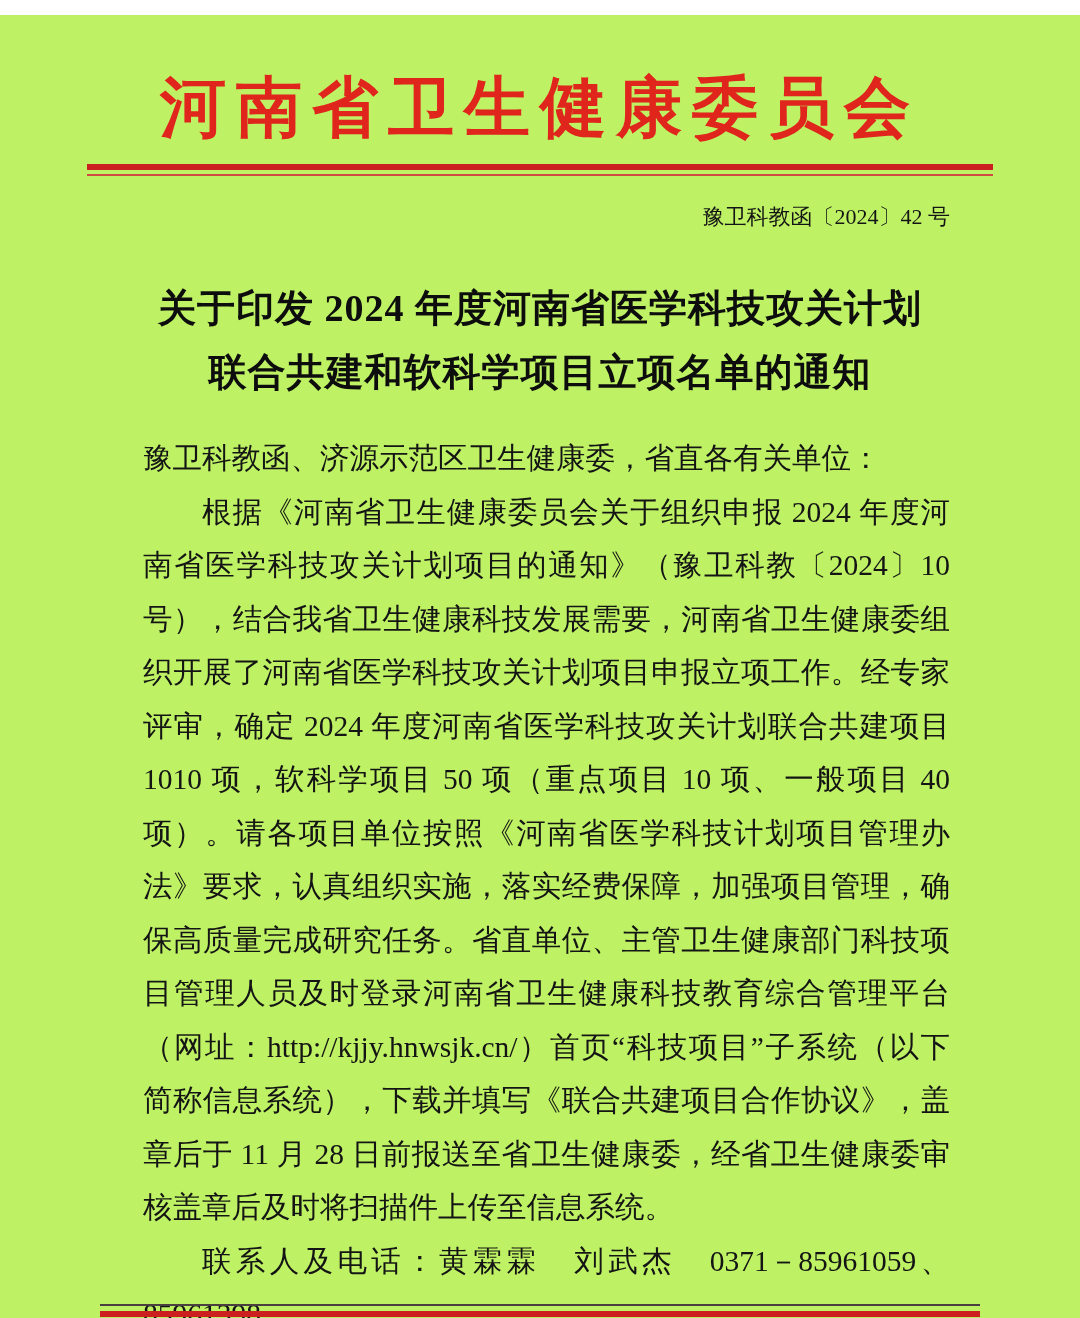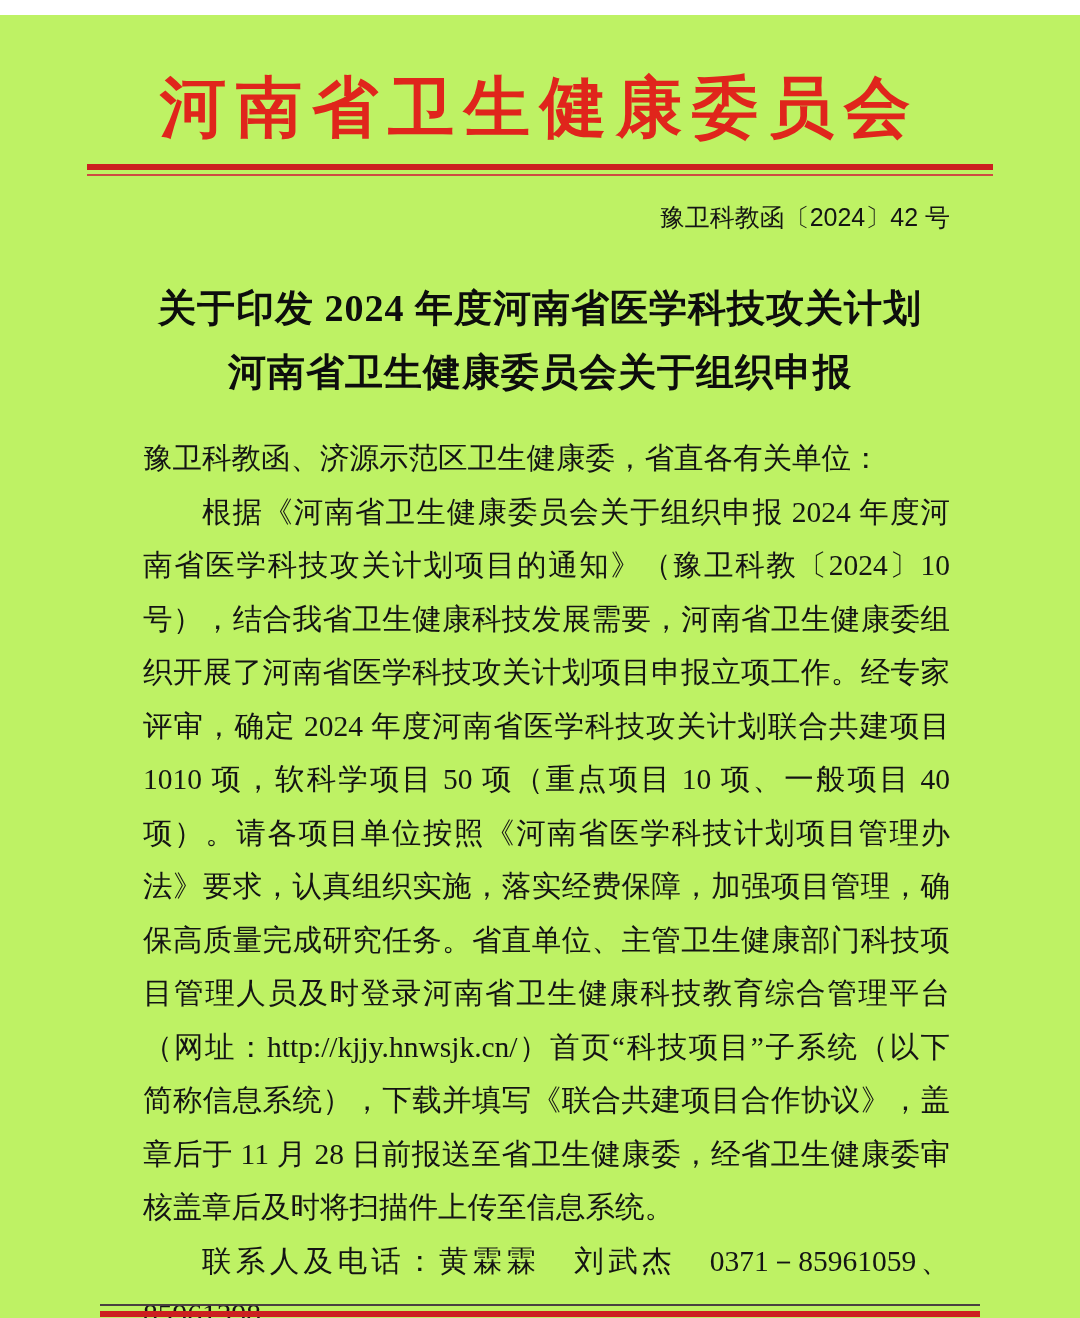--- a/index.html
+++ b/index.html
@@ -24,24 +24,24 @@
     line-height: 86px;
     white-space: nowrap;
   }
   .header-rule { width: 906px; margin: 13px auto 0 auto; }
   .header-rule .rule-thick { height: 6px; background: #cc2020; }
   .header-rule .rule-thin  { height: 2px; background: #cf4a42; margin-top: 4px; }
   .doc-number {
     margin-top: 22px;
     padding-right: 130px;
     text-align: right;
-    font-size: 25px;
+    font-size: 22px;
     line-height: 38px;
     color: #141414;
-    font-family: Liberation Sans, sans-serif;
+    font-family: Liberation Serif, serif;
   }
   .notice-title {
     margin-top: 40px;
     text-align: center;
     font-size: 38px;
     font-weight: 700;
     line-height: 64px;
     letter-spacing: 1px;
     color: #0d0d0d;
   }
@@ -73,21 +73,21 @@
 
   <div class="header-rule">
     <div class="rule-thick"></div>
     <div class="rule-thin"></div>
   </div>
 
   <div class="doc-number">豫卫科教函〔2024〕42 号</div>
 
   <div class="notice-title">
     <div>关于印发 2024 年度河南省医学科技攻关计划</div>
-    <div>河南省卫生健康委员会关于组织申报</div>
+    <div>联合共建和软科学项目立项名单的通知</div>
   </div>
 
   <div class="body-block">
     <p>豫卫科教函、济源示范区卫生健康委，省直各有关单位：</p>
     <p class="indent">根据《河南省卫生健康委员会关于组织申报 2024 年度河南省医学科技攻关计划项目的通知》（豫卫科教〔2024〕10 号），结合我省卫生健康科技发展需要，河南省卫生健康委组织开展了河南省医学科技攻关计划项目申报立项工作。经专家评审，确定 2024 年度河南省医学科技攻关计划联合共建项目 1010 项，软科学项目 50 项（重点项目 10 项、一般项目 40 项）。请各项目单位按照《河南省医学科技计划项目管理办法》要求，认真组织实施，落实经费保障，加强项目管理，确保高质量完成研究任务。省直单位、主管卫生健康部门科技项目管理人员及时登录河南省卫生健康科技教育综合管理平台（网址：http://kjjy.hnwsjk.cn/）首页“科技项目”子系统（以下简称信息系统），下载并填写《联合共建项目合作协议》，盖章后于 11 月 28 日前报送至省卫生健康委，经省卫生健康委审核盖章后及时将扫描件上传至信息系统。</p>
     <p class="contact-line">联系人及电话：黄霖霖　刘武杰　0371－85961059、85961398</p>
   </div>
 
   <div class="footer-rule">
     <div class="rule-thin"></div>

